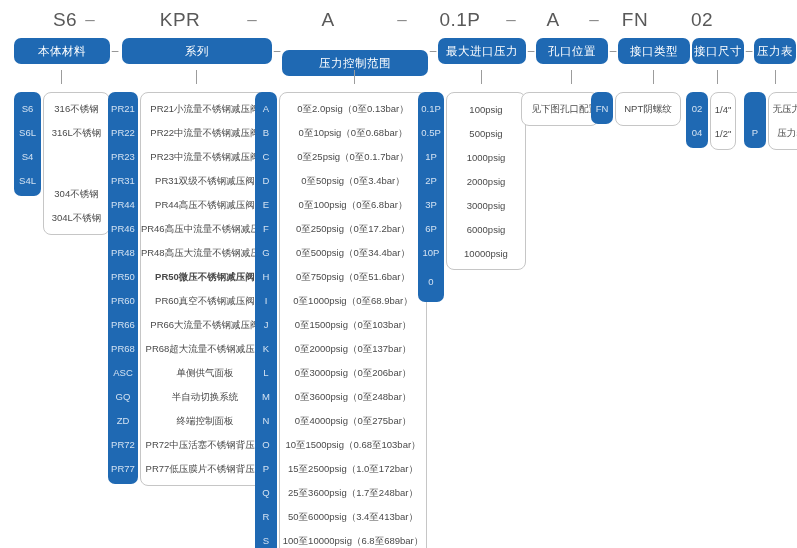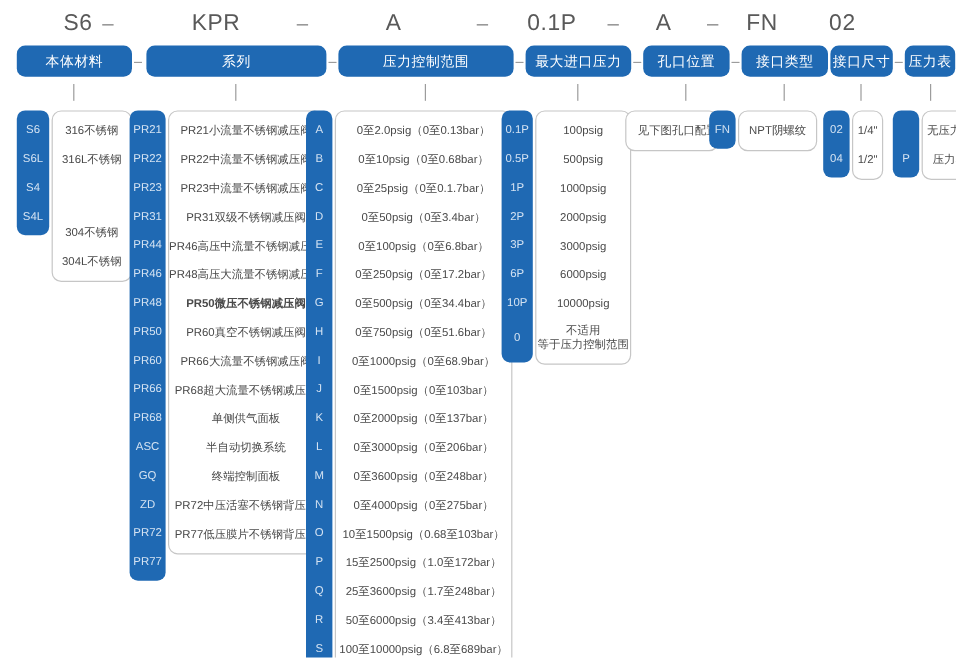--- a/index.html
+++ b/index.html
@@ -139,21 +139,21 @@
     <div class="code-text" style="left:518px; width:70px;">A</div>
     <div class="code-dash" style="left:583px; width:22px;">–</div>
     <div class="code-text" style="left:600px; width:70px;">FN</div>
     <div class="code-text" style="left:672px; width:60px;">02</div>
   </div>
 
   <div class="hdr" style="left:14px;  top:38px; width:96px;">本体材料</div>
   <div class="hdr-dash" style="left:110px; top:38px;">–</div>
   <div class="hdr" style="left:122px; top:38px; width:150px;">系列</div>
   <div class="hdr-dash" style="left:272px; top:38px;">–</div>
-  <div class="hdr" style="left:282px; top:38px; width:146px;">压力控制范围</div>
+  <div class="hdr" style="left:282px; top:50px; width:146px;">压力控制范围</div>
   <div class="hdr-dash" style="left:428px; top:38px;">–</div>
   <div class="hdr" style="left:438px; top:38px; width:88px;">最大进口压力</div>
   <div class="hdr-dash" style="left:526px; top:38px;">–</div>
   <div class="hdr" style="left:536px; top:38px; width:72px;">孔口位置</div>
   <div class="hdr-dash" style="left:608px; top:38px;">–</div>
   <div class="hdr" style="left:618px; top:38px; width:72px;">接口类型</div>
   <div class="hdr" style="left:692px; top:38px; width:52px;">接口尺寸</div>
   <div class="hdr-dash" style="left:744px; top:38px;">–</div>
   <div class="hdr" style="left:754px; top:38px; width:42px;">压力表</div>
 
@@ -198,20 +198,21 @@
       <div class="cbi" style="height:24px;">GQ</div>
       <div class="cbi" style="height:24px;">ZD</div>
       <div class="cbi" style="height:24px;">PR72</div>
       <div class="cbi" style="height:24px;">PR77</div>
     </div>
     <div class="descbox" style="width:130px; padding:4px 0; margin-left:2px;">
       <div class="dbi" style="height:24px;">PR21小流量不锈钢减压阀</div>
       <div class="dbi" style="height:24px;">PR22中流量不锈钢减压阀</div>
       <div class="dbi" style="height:24px;">PR23中流量不锈钢减压阀</div>
       <div class="dbi" style="height:24px;">PR31双级不锈钢减压阀</div>
+      <div class="dbi" style="height:24px;">PR44高压不锈钢减压阀</div>
       <div class="dbi" style="height:24px;">PR46高压中流量不锈钢减压阀</div>
       <div class="dbi" style="height:24px;">PR48高压大流量不锈钢减压阀</div>
       <div class="dbi" style="height:24px;font-weight:bold;">PR50微压不锈钢减压阀</div>
       <div class="dbi" style="height:24px;">PR60真空不锈钢减压阀</div>
       <div class="dbi" style="height:24px;">PR66大流量不锈钢减压阀</div>
       <div class="dbi" style="height:24px;">PR68超大流量不锈钢减压阀</div>
       <div class="dbi" style="height:24px;">单侧供气面板</div>
       <div class="dbi" style="height:24px;">半自动切换系统</div>
       <div class="dbi" style="height:24px;">终端控制面板</div>
       <div class="dbi" style="height:24px;">PR72中压活塞不锈钢背压阀</div>
@@ -276,24 +277,20 @@
       <div class="cbi" style="height:34px;">0</div>
     </div>
     <div class="descbox" style="width:80px; padding:4px 0; margin-left:2px;">
       <div class="dbi" style="height:24px;">100psig</div>
       <div class="dbi" style="height:24px;">500psig</div>
       <div class="dbi" style="height:24px;">1000psig</div>
       <div class="dbi" style="height:24px;">2000psig</div>
       <div class="dbi" style="height:24px;">3000psig</div>
       <div class="dbi" style="height:24px;">6000psig</div>
       <div class="dbi" style="height:24px;">10000psig</div>
-      <div class="dbi two-line" style="height:34px;">
-        <span>不适用</span>
-        <span>等于压力控制范围</span>
-      </div>
     </div>
   </div>
 
   <div class="col" style="left:521px; top:92px;">
     <div class="descbox" style="width:78px; padding:4px 0;align-items:flex-end;">
       <div class="dbi" style="height:24px;">见下图孔口配置</div>
     </div>
   </div>
 
   <div class="col" style="left:591px; top:92px;">

